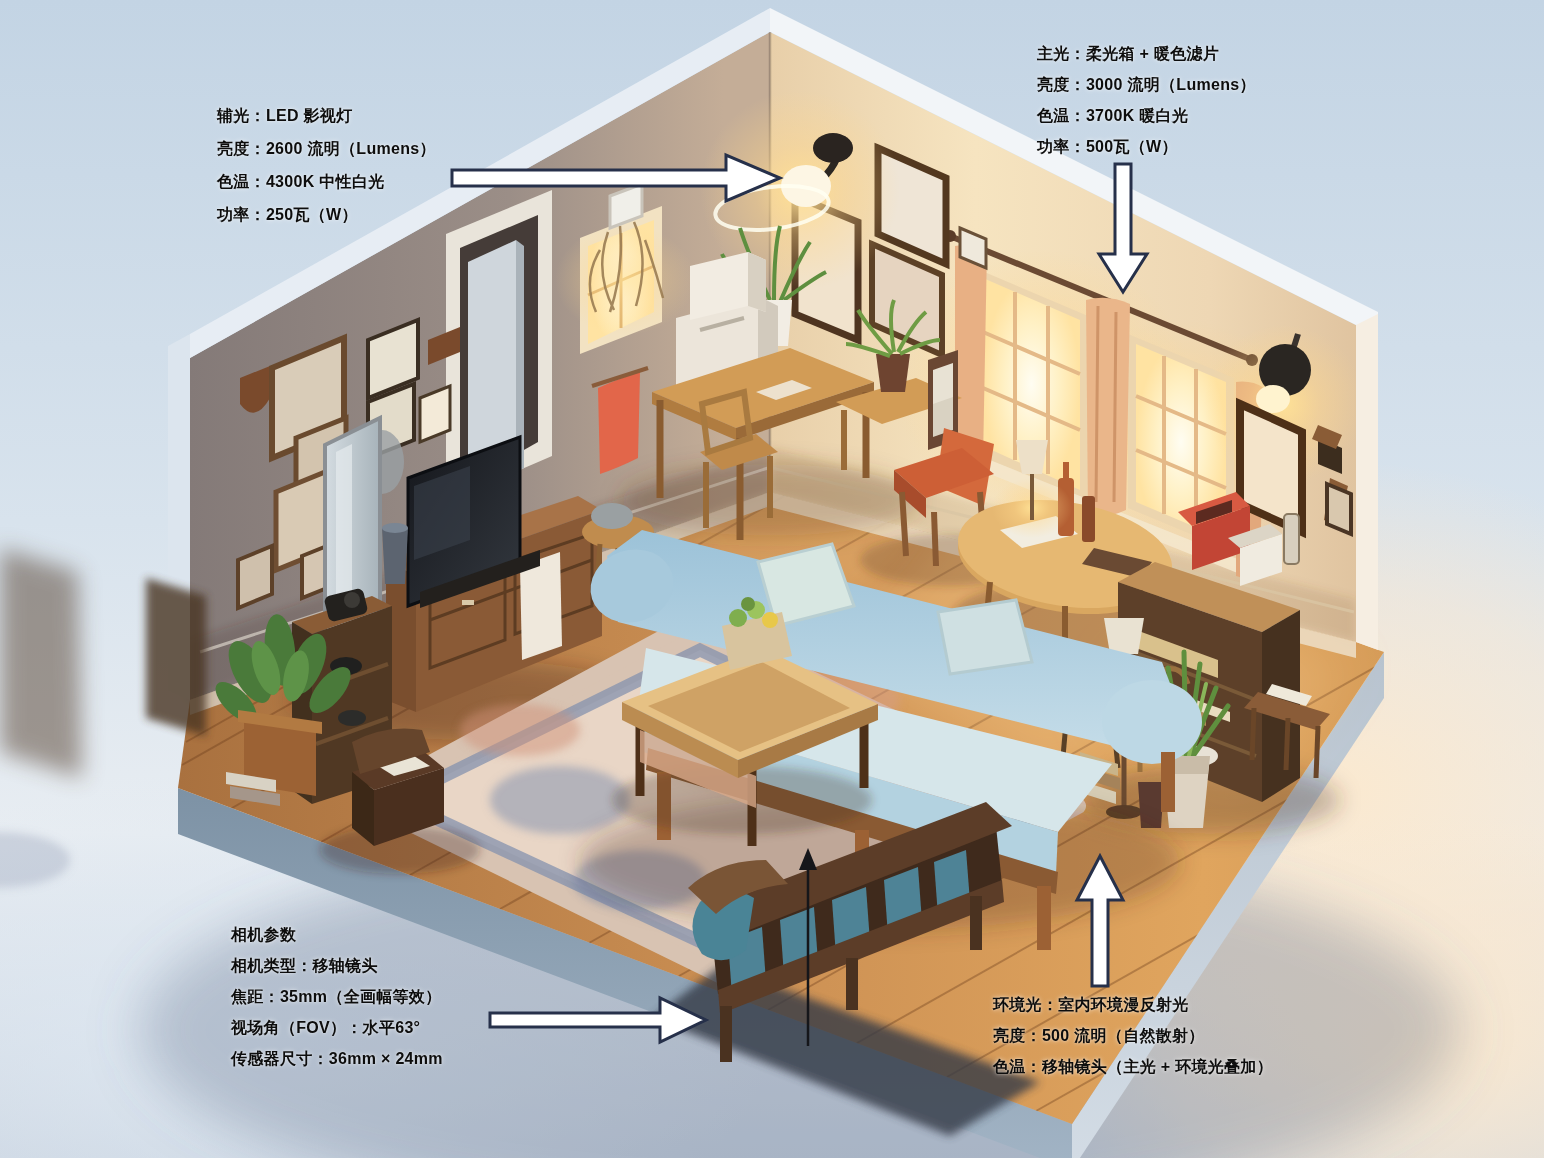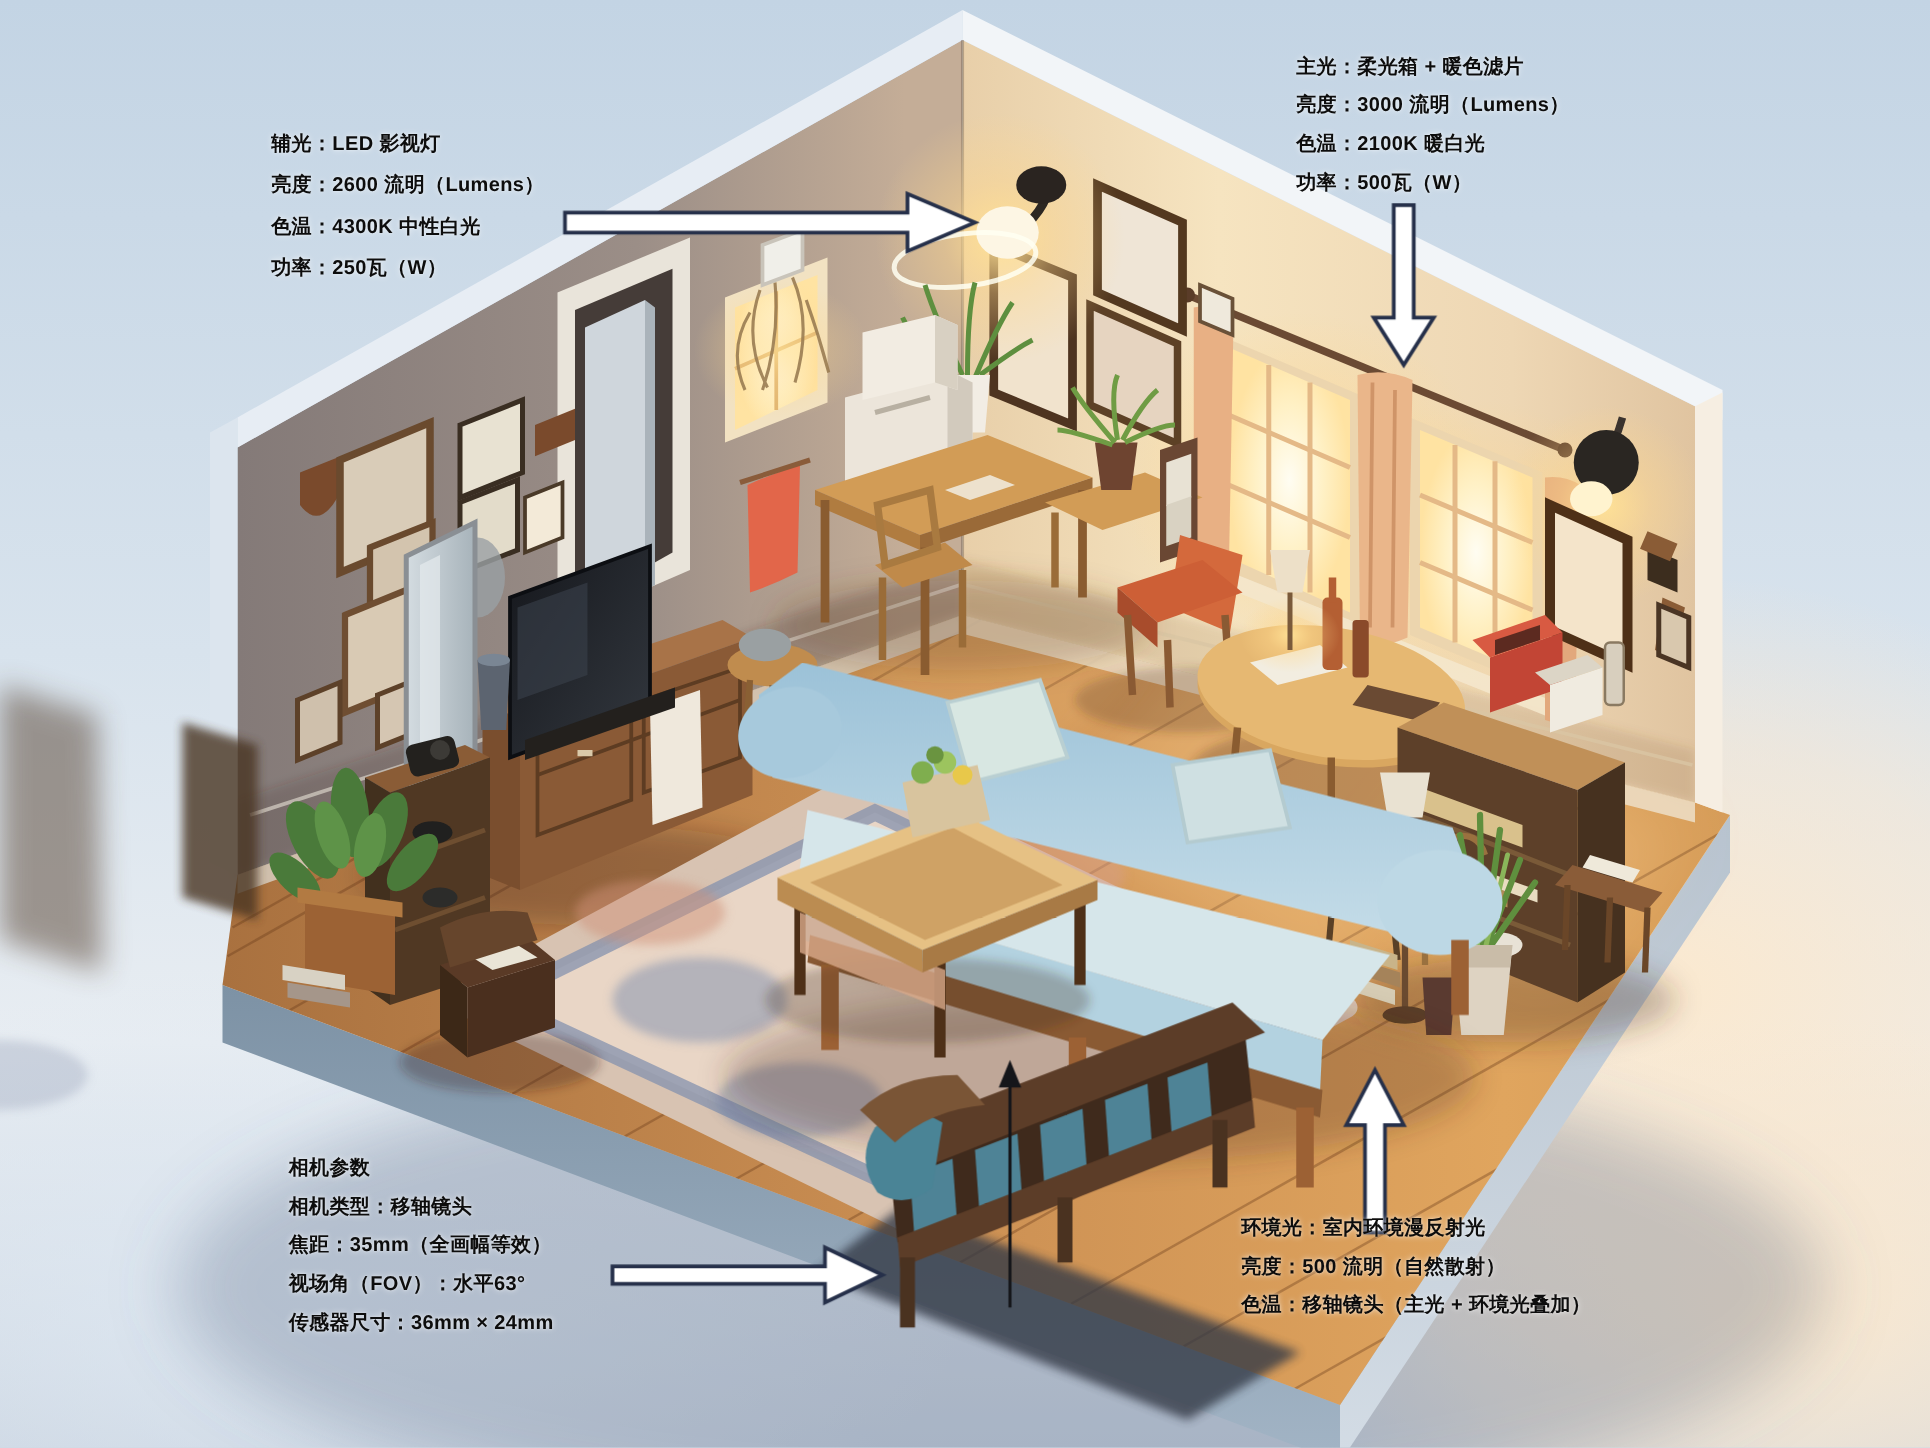--- a/index.html
+++ b/index.html
@@ -569,31 +569,31 @@
 <div class="ann lh33" style="left:217px;top:99px">
   <div class="ann-line">辅光：LED 影视灯</div>
   <div class="ann-line">亮度：2600 流明（Lumens）</div>
   <div class="ann-line">色温：4300K 中性白光</div>
   <div class="ann-line">功率：250瓦（W）</div>
 </div>
 
 <div class="ann" style="left:1037px;top:38px">
   <div class="ann-line">主光：柔光箱 + 暖色滤片</div>
   <div class="ann-line">亮度：3000 流明（Lumens）</div>
-  <div class="ann-line">色温：2100K 暖白光</div>
+  <div class="ann-line">色温：3700K 暖白光</div>
   <div class="ann-line">功率：500瓦（W）</div>
 </div>
 
 <div class="ann" style="left:231px;top:919px">
   <div class="ann-line">相机参数</div>
   <div class="ann-line">相机类型：移轴镜头</div>
   <div class="ann-line">焦距：35mm（全画幅等效）</div>
   <div class="ann-line">视场角（FOV）：水平63°</div>
   <div class="ann-line">传感器尺寸：36mm × 24mm</div>
 </div>
 
-<div class="ann" style="left:993px;top:967px">
+<div class="ann" style="left:993px;top:989px">
   <div class="ann-line">环境光：室内环境漫反射光</div>
   <div class="ann-line">亮度：500 流明（自然散射）</div>
   <div class="ann-line">色温：移轴镜头（主光 + 环境光叠加）</div>
 </div>
 
 </div>
 
 </body></html>

